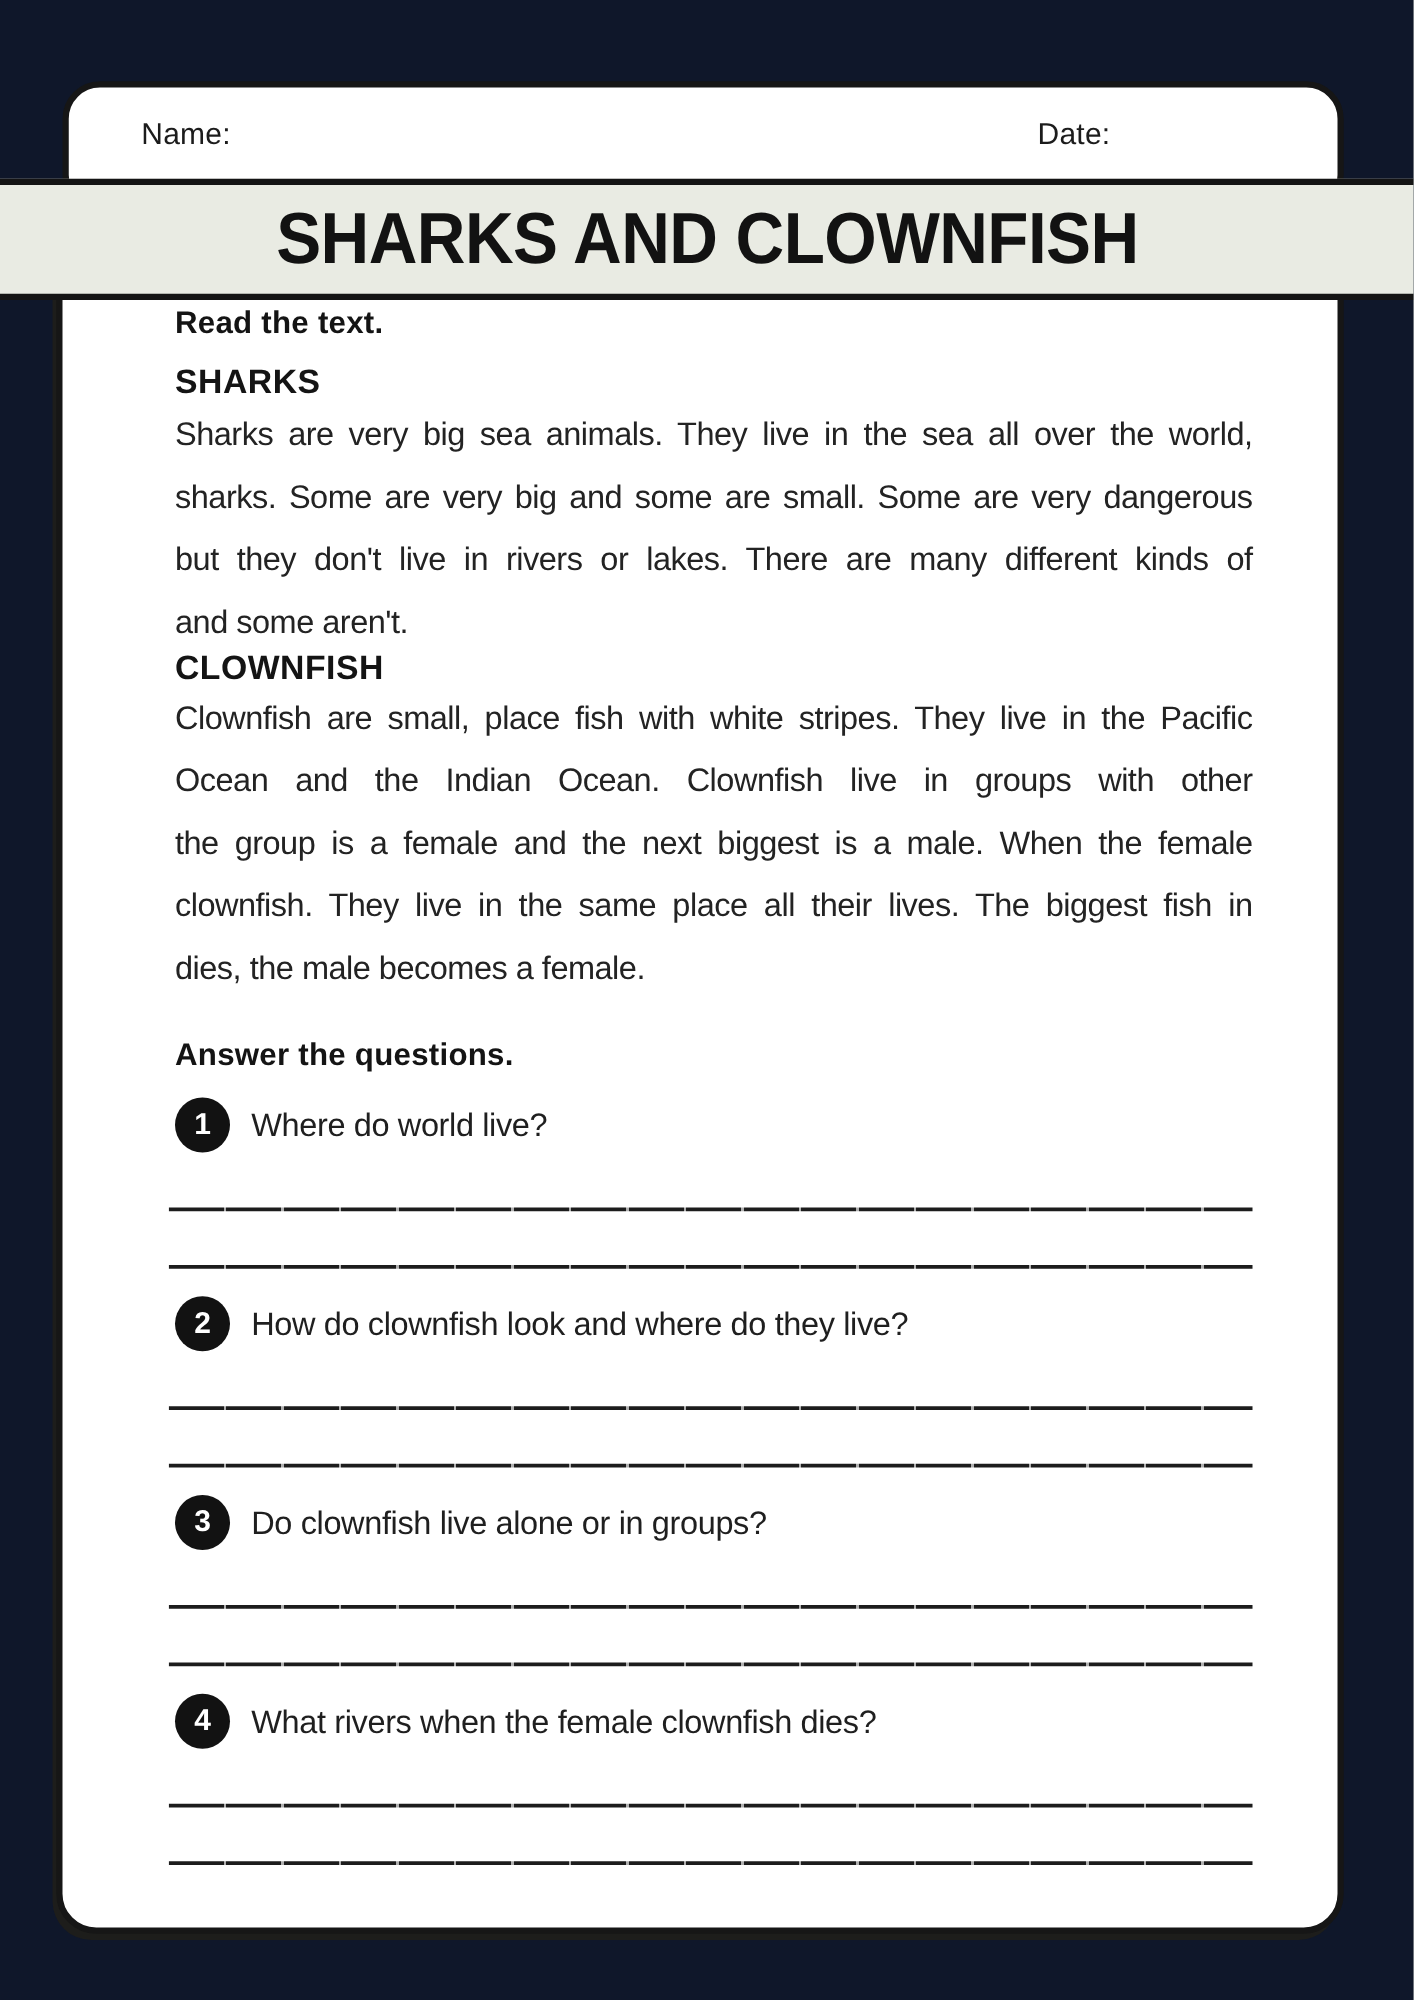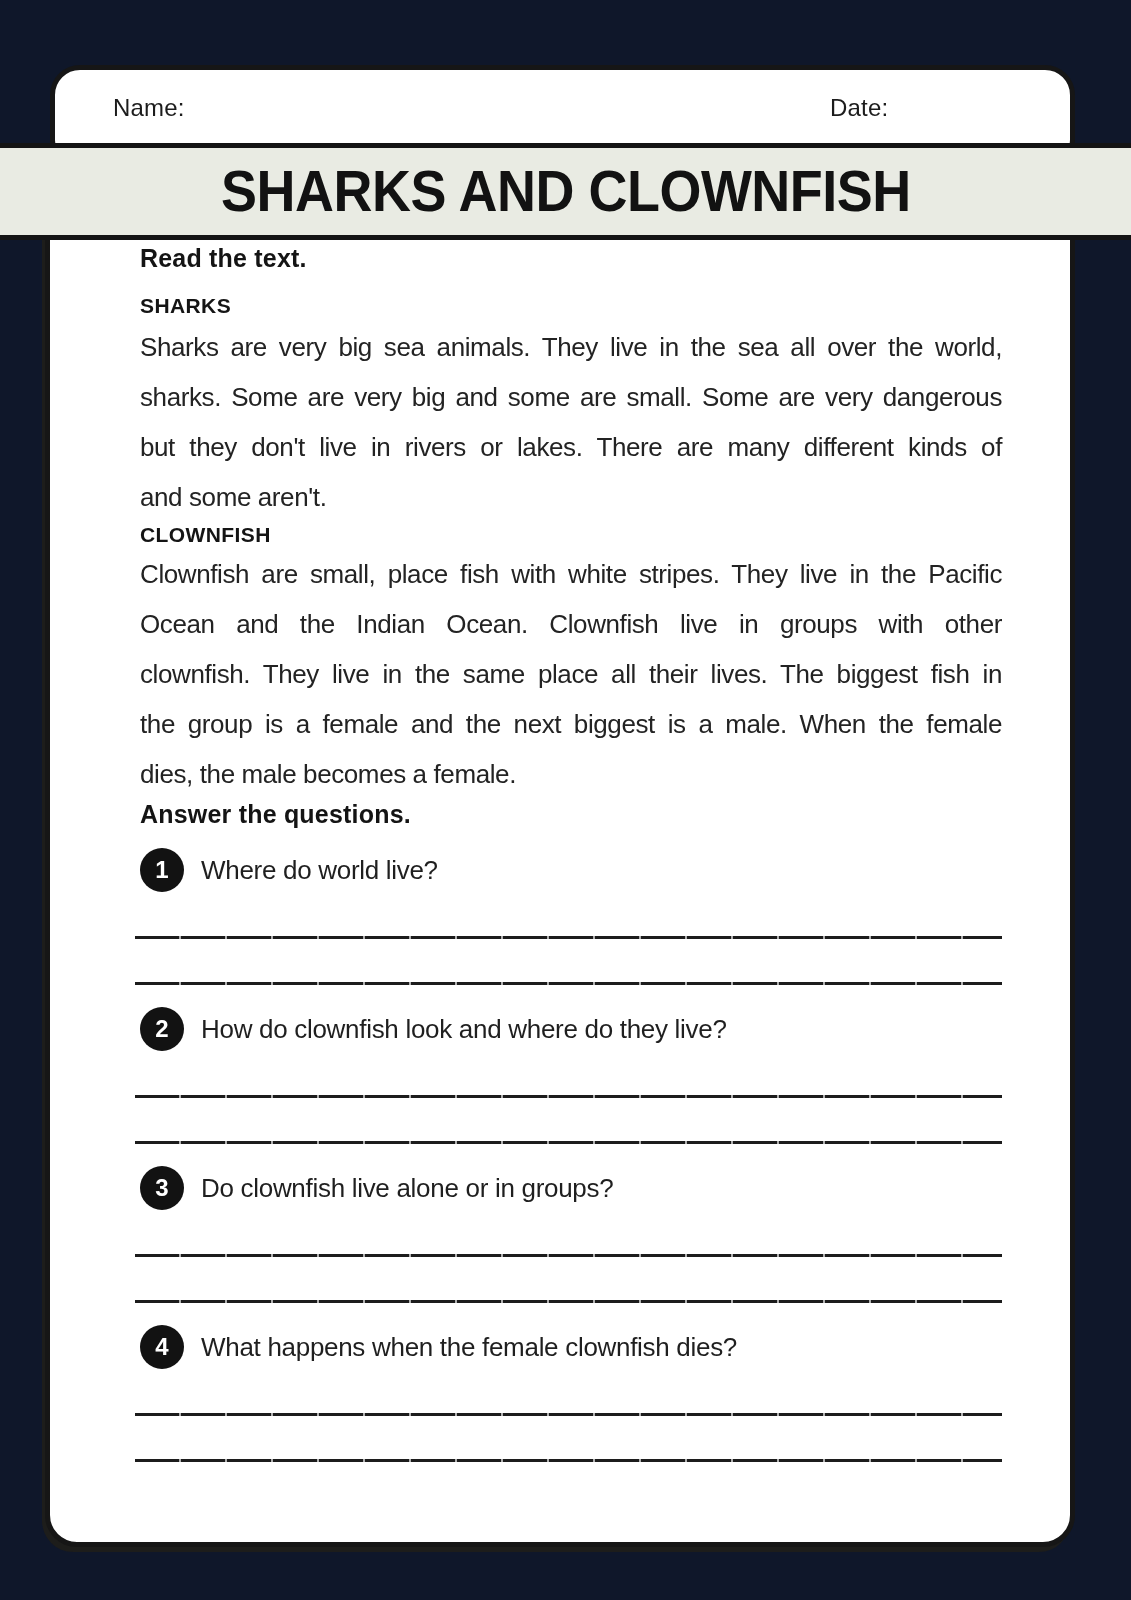--- a/index.html
+++ b/index.html
@@ -81,24 +81,24 @@
     color: #1e1e1e;
   }
 
   .instr {
     font-size: 25px;
     font-weight: bold;
     line-height: 30px;
     color: #141414;
     letter-spacing: 0.2px;
   }
-  .instr-answer { }
+  .instr-answer { margin-top: 30px; }
 
   .sec-head {
-    font-size: 21px;
+    font-size: 27px;
     font-weight: bold;
     line-height: 25px;
     color: #141414;
     letter-spacing: 0.4px;
   }
   .sec-head-1 { margin-top: 20px; }
   .sec-head-2 { }
 
   .par { margin-top: 4px; }
   .par-2 { margin-top: 2px; }
@@ -178,22 +178,22 @@
         <div class="pline">Sharks are very big sea animals. They live in the sea all over the world,</div>
         <div class="pline">sharks. Some are very big and some are small. Some are very dangerous</div>
         <div class="pline">but they don't live in rivers or lakes. There are many different kinds of</div>
         <div class="pline last">and some aren't.</div>
       </div>
 
       <div class="sec-head sec-head-2">CLOWNFISH</div>
       <div class="par par-2">
         <div class="pline">Clownfish are small, place fish with white stripes. They live in the Pacific</div>
         <div class="pline">Ocean and the Indian Ocean. Clownfish live in groups with other</div>
+        <div class="pline">the group is a female and the next biggest is a male. When the female</div>
         <div class="pline">clownfish. They live in the same place all their lives. The biggest fish in</div>
-        <div class="pline">the group is a female and the next biggest is a male. When the female</div>
         <div class="pline last">dies, the male becomes a female.</div>
       </div>
 
       <div class="instr instr-answer">Answer the questions.</div>
 
       <div class="question first">
         <div class="q-row">
           <span class="q-badge">1</span>
           <span class="q-text">Where do world live?</span>
         </div>
@@ -215,21 +215,21 @@
           <span class="q-badge">3</span>
           <span class="q-text">Do clownfish live alone or in groups?</span>
         </div>
         <div class="answer-line"></div>
         <div class="answer-line second"></div>
       </div>
 
       <div class="question">
         <div class="q-row">
           <span class="q-badge">4</span>
-          <span class="q-text">What happens when the female clownfish dies?</span>
+          <span class="q-text">What rivers when the female clownfish dies?</span>
         </div>
         <div class="answer-line"></div>
         <div class="answer-line second"></div>
       </div>
 
     </div>
   </div>
 
 </div>
 

